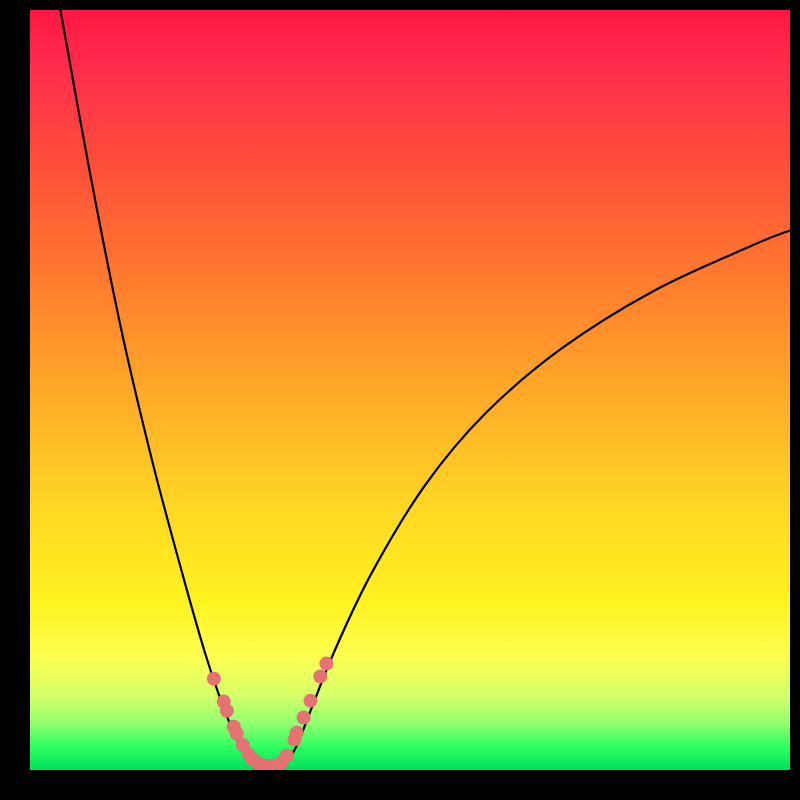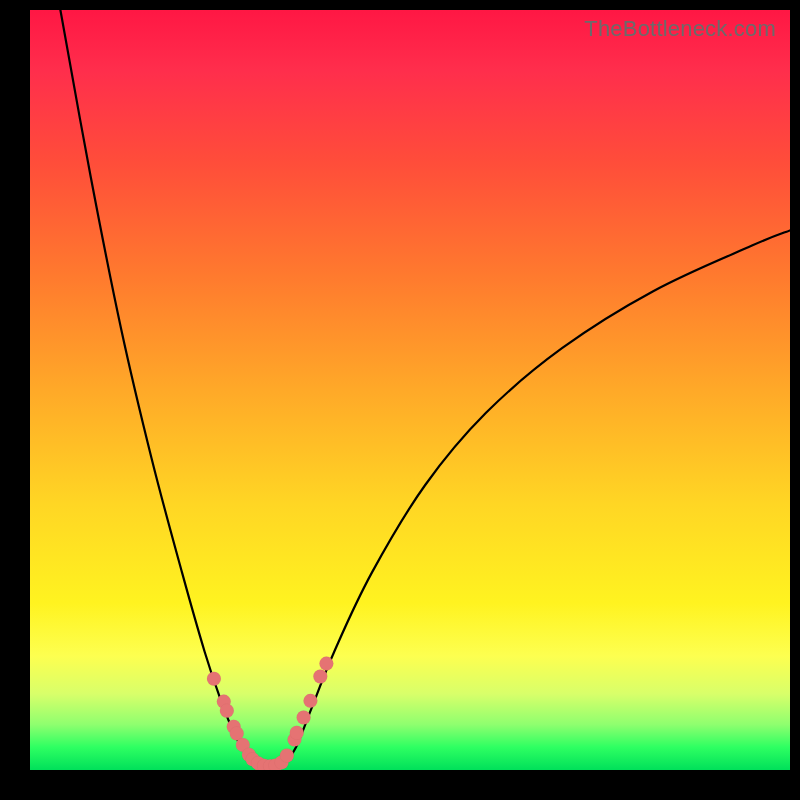--- a/index.html
+++ b/index.html
@@ -67,21 +67,20 @@
     fill: #e57373;
     stroke: rgba(0,0,0,0.05);
     stroke-width: 0.5;
   }
 </style>
 </head>
 <body>
 
 <div class="outer">
   <div class="plot">
-    <div class="watermark">TheBottleneck.com</div>
 
     <svg class="curve" viewBox="0 0 760 760" preserveAspectRatio="none">
       <path id="path-left" d="M 30.40 0.00 C 35.87 30.10, 49.86 109.74, 60.80 167.20 C 71.74 224.66, 80.26 268.58, 91.20 319.20 C 102.14 369.82, 110.66 404.62, 121.60 448.40 C 132.54 492.18, 142.42 527.52, 152.00 562.40 C 161.58 597.28, 167.96 619.63, 174.80 642.20 C 181.64 664.77, 184.53 672.75, 190.00 687.80 C 195.47 702.85, 200.41 715.54, 205.20 725.80 C 209.99 736.06, 212.77 739.74, 216.60 744.80 C 220.43 749.86, 224.70 752.28, 226.48 753.92"></path>
       <path id="path-floor" d="M 226.48 753.92 C 227.44 754.47, 229.47 756.28, 231.80 756.96 C 234.13 757.64, 236.66 757.72, 239.40 757.72 C 242.14 757.72, 244.26 757.64, 247.00 756.96 C 249.74 756.28, 253.23 754.47, 254.60 753.92"></path>
       <path id="path-right" d="M 254.60 753.92 C 256.65 750.91, 261.21 747.05, 266.00 737.20 C 270.79 727.35, 274.36 716.30, 281.20 699.20 C 288.04 682.10, 293.06 666.82, 304.00 642.20 C 314.94 617.58, 325.58 592.50, 342.00 562.40 C 358.42 532.30, 374.68 503.73, 395.20 475.00 C 415.72 446.27, 431.38 427.42, 456.00 402.80 C 480.62 378.18, 501.90 360.09, 532.00 338.20 C 562.10 316.31, 589.00 299.67, 623.20 281.20 C 657.40 262.73, 697.38 246.54, 722.00 235.60 C 746.62 224.66, 753.16 223.14, 760.00 220.40"></path>
       <g id="marker-group">
           <circle cx="183.92" cy="668.80" r="7" class="marker"></circle>
           <circle cx="193.80" cy="691.60" r="7" class="marker"></circle>
           <circle cx="196.84" cy="700.72" r="7" class="marker"></circle>
           <circle cx="203.68" cy="716.68" r="7" class="marker"></circle>

